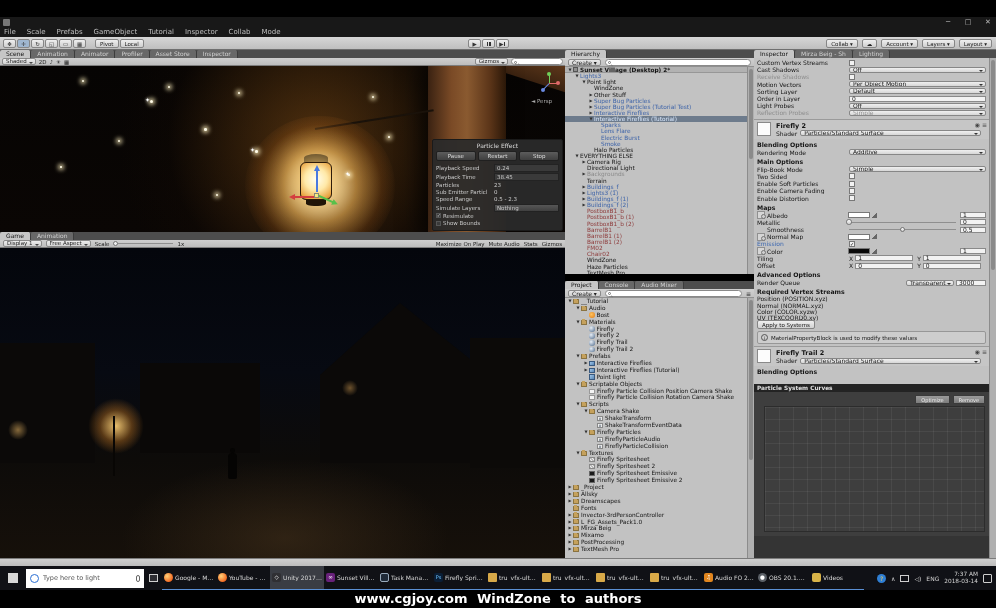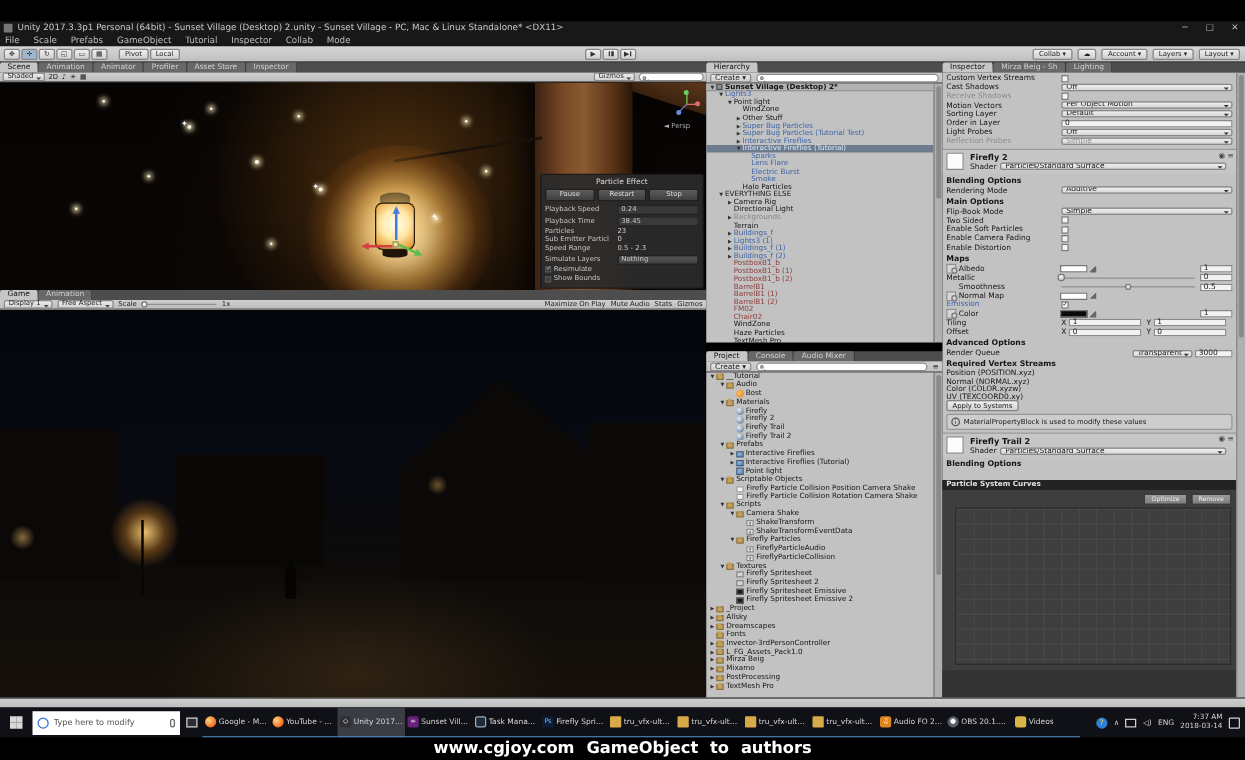--- a/index.html
+++ b/index.html
@@ -188,21 +188,20 @@
   #notif { width:9px; height:9px; border:1px solid #cfcfcf; border-radius:1px; }
   #watermark { position:absolute; left:0; top:590px; width:996px; height:18px; background:#000; color:#fff; font-size:13px; font-weight:bold; text-align:center; line-height:17px; word-spacing:5px; }
 </style>
 </head>
 <body>
 
 <div id="stage">
 
   <div id="titlebar">
     <div id="title-uicon"></div>
-    <span>Unity 2017.3.3p1 Personal (64bit) - Sunset Village (Desktop) 2.unity - Sunset Village - PC, Mac &amp; Linux Standalone* &lt;DX11&gt;</span>
     <div id="winbtns">
       <span>─</span>
       <span>□</span>
       <span>✕</span>
     </div>
   </div>
   <div id="menubar">
       <span>File</span>
       <span>Scale</span>
       <span>Prefabs</span>
@@ -914,21 +913,21 @@
     <div id="startbtn">
         <div class="winlogo">
           <div></div>
           <div></div>
           <div></div>
           <div></div>
         </div>
       </div>
     <div id="searchbox">
       <div id="cortana"></div>
-      <div id="searchtext">Type here to modify</div>
+      <div id="searchtext">Type here to light</div>
       <div id="micicon"></div>
     </div>
     <div id="taskview">
         <div></div>
       </div>
     <div id="taskitems" style="display:flex">
         <div class="titem">
           <div class="ticon ti-firefox"></div>
           <div class="tlabel">Google - Mozilla...</div>
         </div>
@@ -987,14 +986,14 @@
       <div class="mon"></div>
       <span>◁)</span>
       <span>ENG</span>
       <div id="clock">
         <div>7:37 AM</div>
         <div>2018-03-14</div>
       </div>
       <div id="notif"></div>
     </div>
   </div>
-  <div id="watermark">www.cgjoy.com GameObject to authors</div>
+  <div id="watermark">www.cgjoy.com WindZone to authors</div>
 </div>
 
 </body></html>

